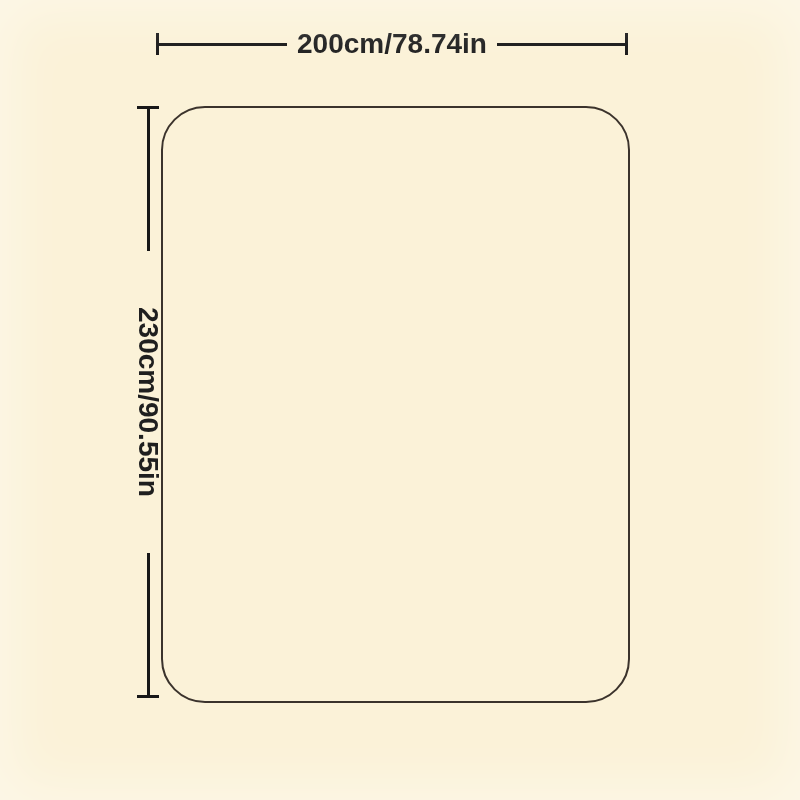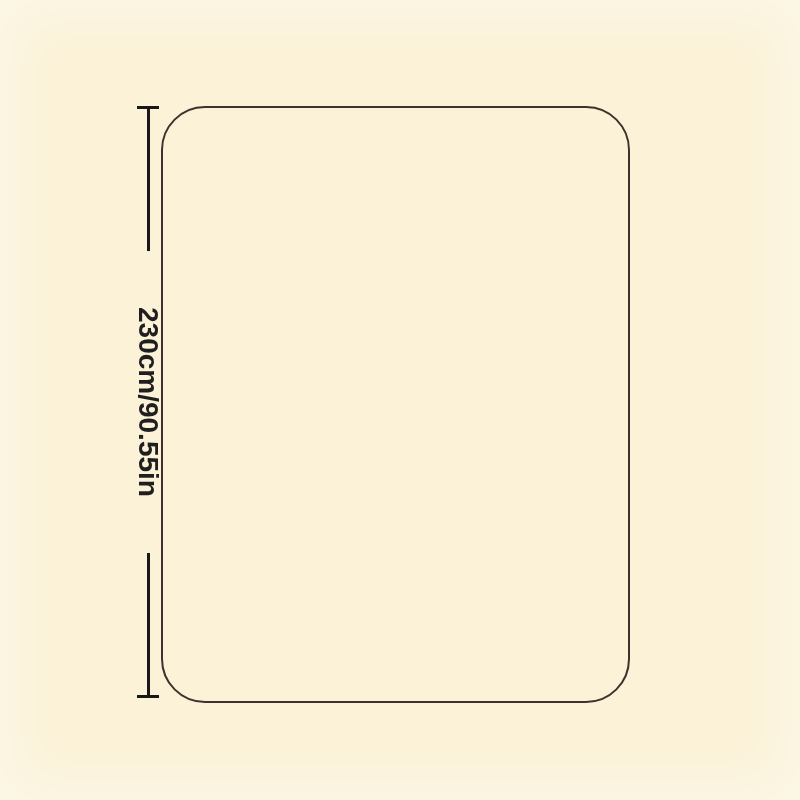--- a/index.html
+++ b/index.html
@@ -104,20 +104,27 @@
     line-height: 1;
   }
 </style>
 </head>
 <body>
 
 <div class="stage">
 
   <div class="shape"></div>
 
+  <div class="h-dim">
+    <span class="cap-v"></span>
+    <span class="seg-h"></span>
+    <span class="dim-label">200cm/78.74in</span>
+    <span class="seg-h"></span>
+    <span class="cap-v"></span>
+  </div>
 
   <div class="v-dim">
     <span class="cap-h"></span>
     <span class="seg-v"></span>
     <span class="dim-label-v">230cm/90.55in</span>
     <span class="seg-v"></span>
     <span class="cap-h"></span>
   </div>
 
 </div>

